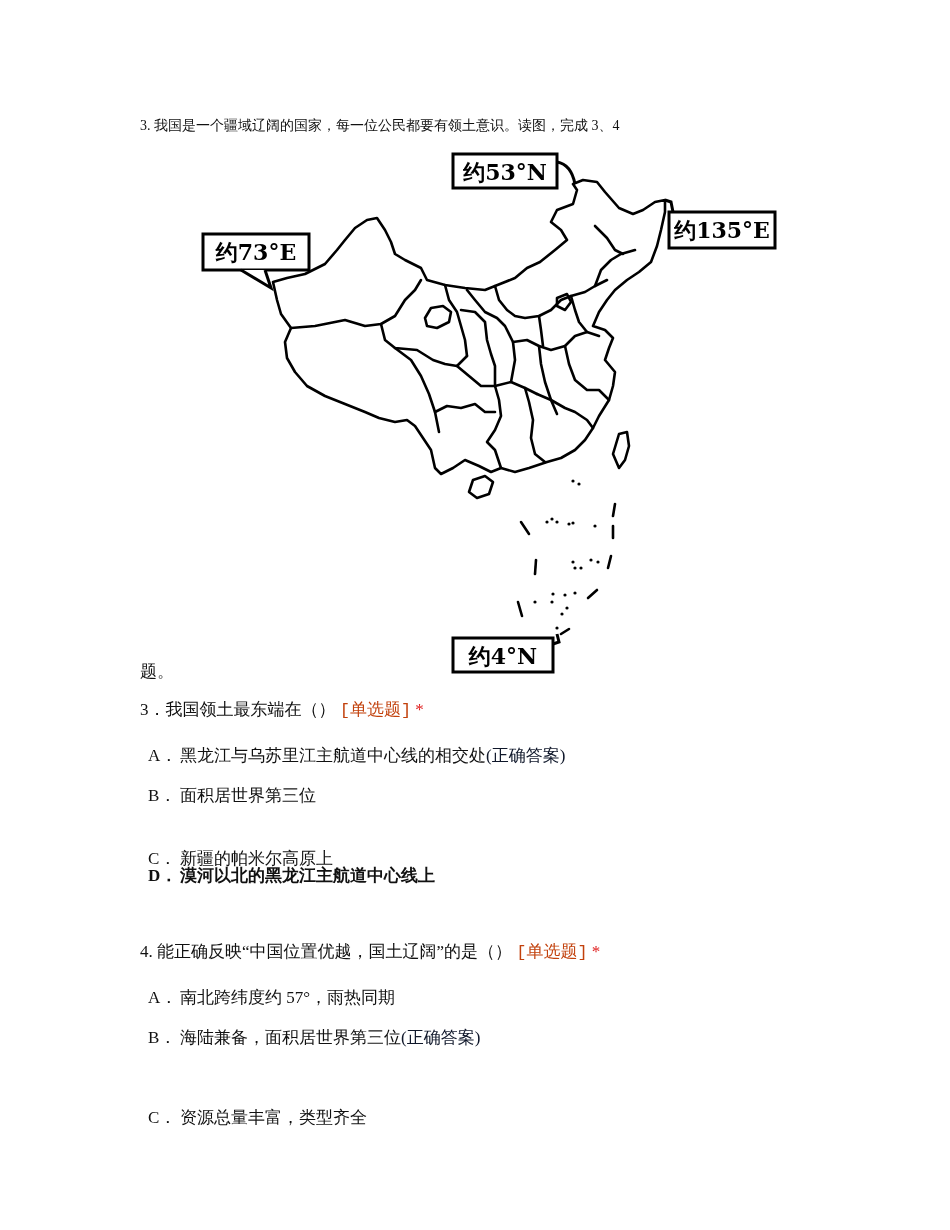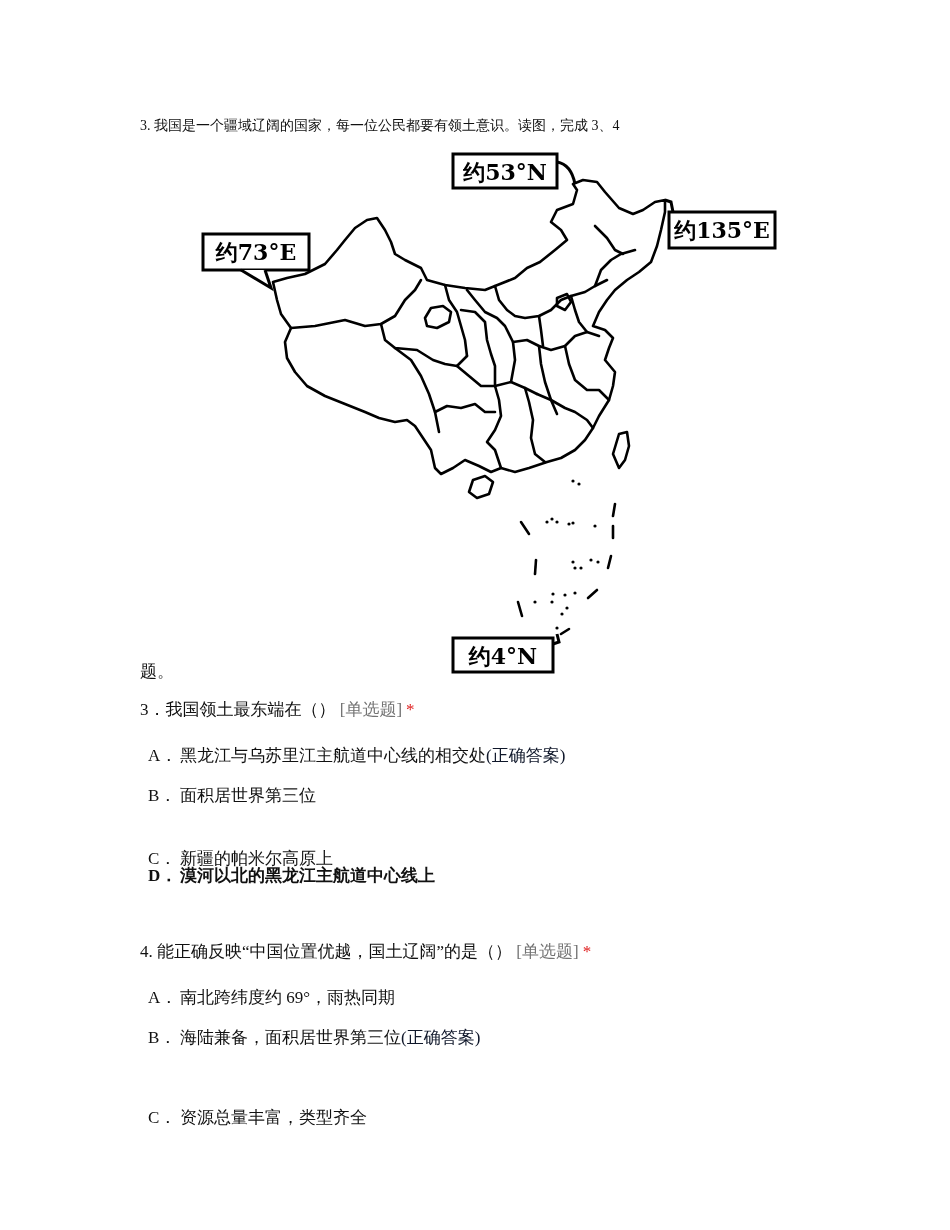--- a/index.html
+++ b/index.html
@@ -3,21 +3,21 @@
 <meta charset="utf-8">
 <style>
   html, body { margin: 0; padding: 0; background: #ffffff; }
   body { width: 950px; height: 1230px; position: relative; overflow: hidden;
          font-family: "Liberation Serif", "DejaVu Serif", serif; color: #111; }
   .abs { position: absolute; }
   .intro { left: 140px; top: 114px; font-size: 14px; line-height: 24px; white-space: nowrap; }
   .intro-tail { left: 140px; top: 660px; font-size: 17px; line-height: 24px; }
   .map { left: 195px; top: 150px; width: 590px; height: 530px; }
   .qtitle { font-size: 17px; line-height: 24px; white-space: nowrap; }
-  .qtitle .meta { color: #737373; }
+  .qtitle .meta { color: #c2410c; font-family: Liberation Mono, monospace; }
   .req { color: #e02020; margin-left: 4px; }
   .opt { font-size: 17px; line-height: 24px; white-space: nowrap; }
   .opt .letter { display: inline-block; width: 32px; }
   .correct { color: #0f172a; }
 </style>
 </head>
 <body>
 
 <div class="abs intro">3. 我国是一个疆域辽阔的国家，每一位公民都要有领土意识。读图，完成 3、4</div>
 
@@ -128,20 +128,20 @@
 </div>
 <div class="abs opt" style="left:148px; top:864px;font-weight:bold;">
   <span class="letter">D．</span><span>漠河以北的黑龙江主航道中心线上</span>
 </div>
 
 <div class="abs qtitle" style="left:140px; top:940px;">
   <span>4. </span><span>能正确反映“中国位置优越，国土辽阔”的是（）</span>&nbsp;<span class="meta">[单选题]</span><span class="req">*</span>
 </div>
 
 <div class="abs opt" style="left:148px; top:986px;">
-  <span class="letter">A．</span><span>南北跨纬度约 69°，雨热同期</span>
+  <span class="letter">A．</span><span>南北跨纬度约 57°，雨热同期</span>
 </div>
 <div class="abs opt" style="left:148px; top:1026px;">
   <span class="letter">B．</span><span>海陆兼备，面积居世界第三位</span><span class="correct">(正确答案)</span>
 </div>
 <div class="abs opt" style="left:148px; top:1066px;margin-top:40px;">
   <span class="letter">C．</span><span>资源总量丰富，类型齐全</span>
 </div>
 
 </body></html>

